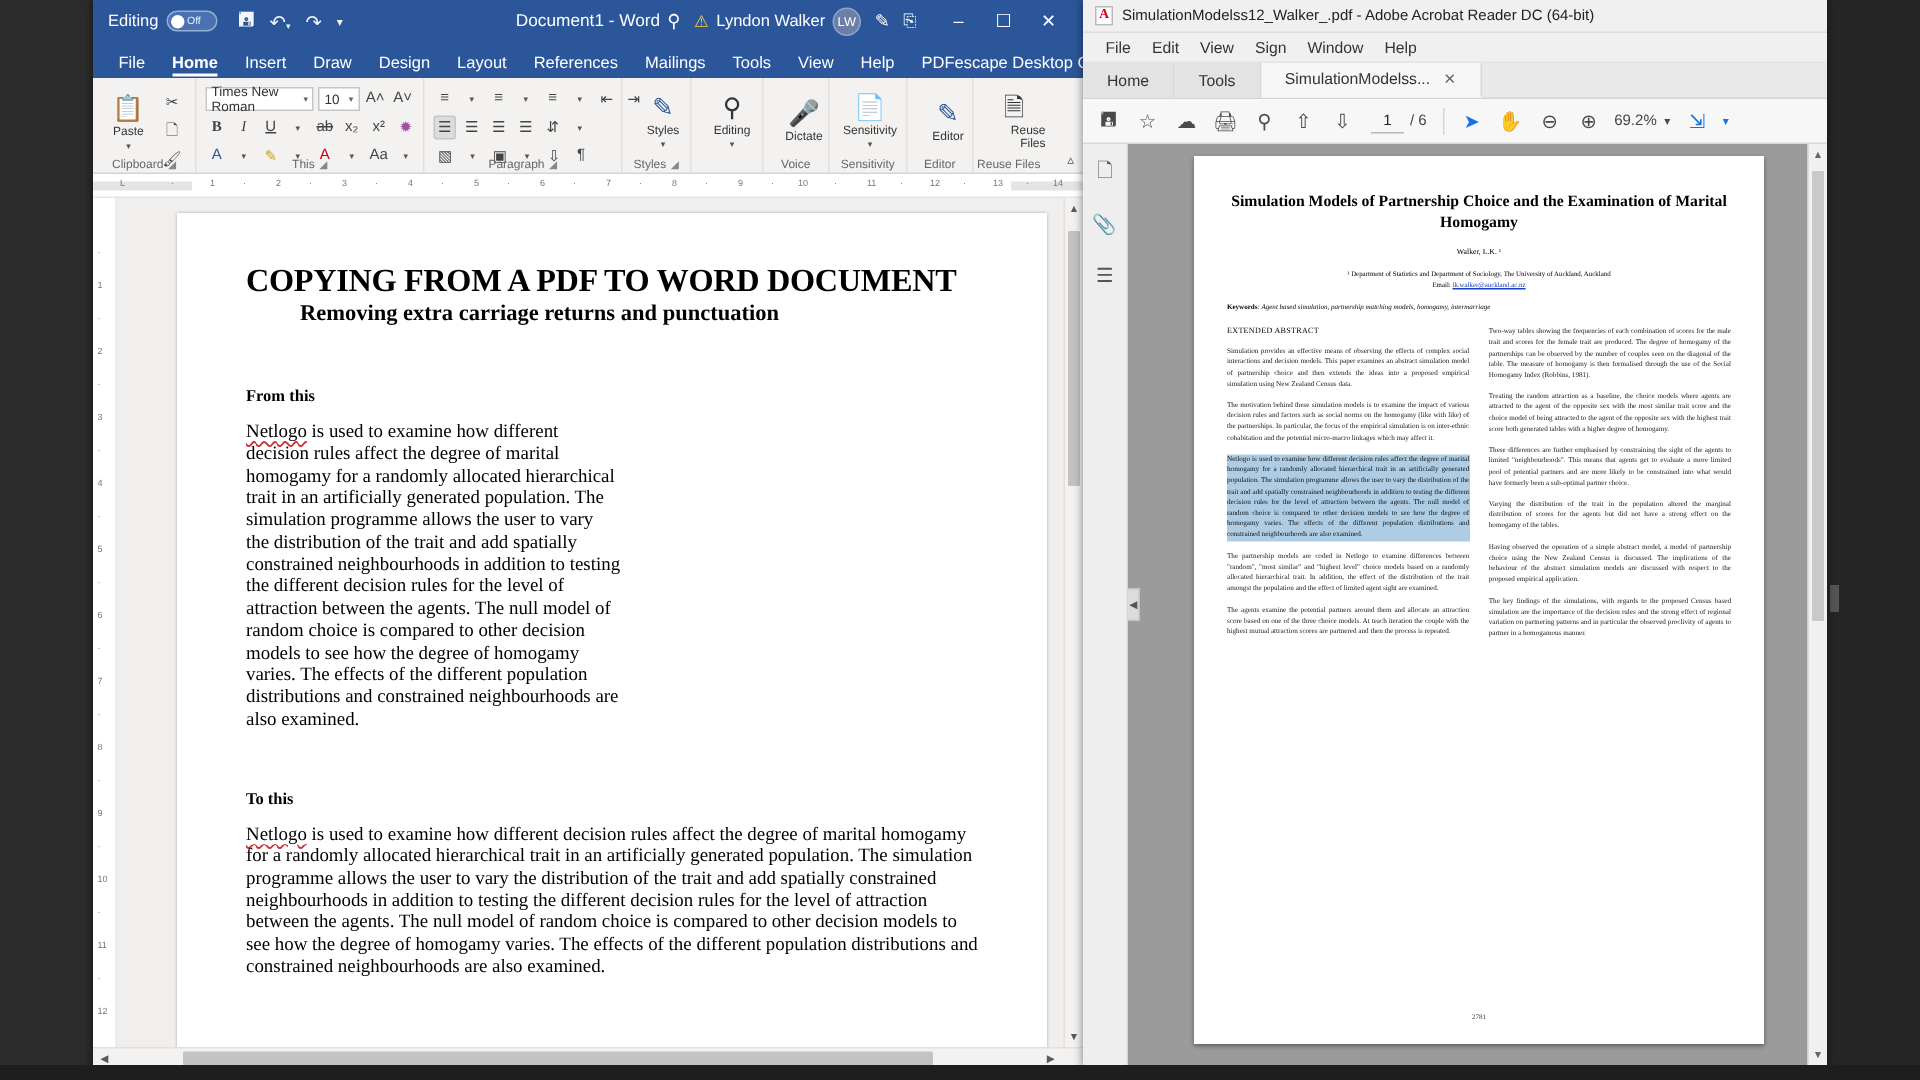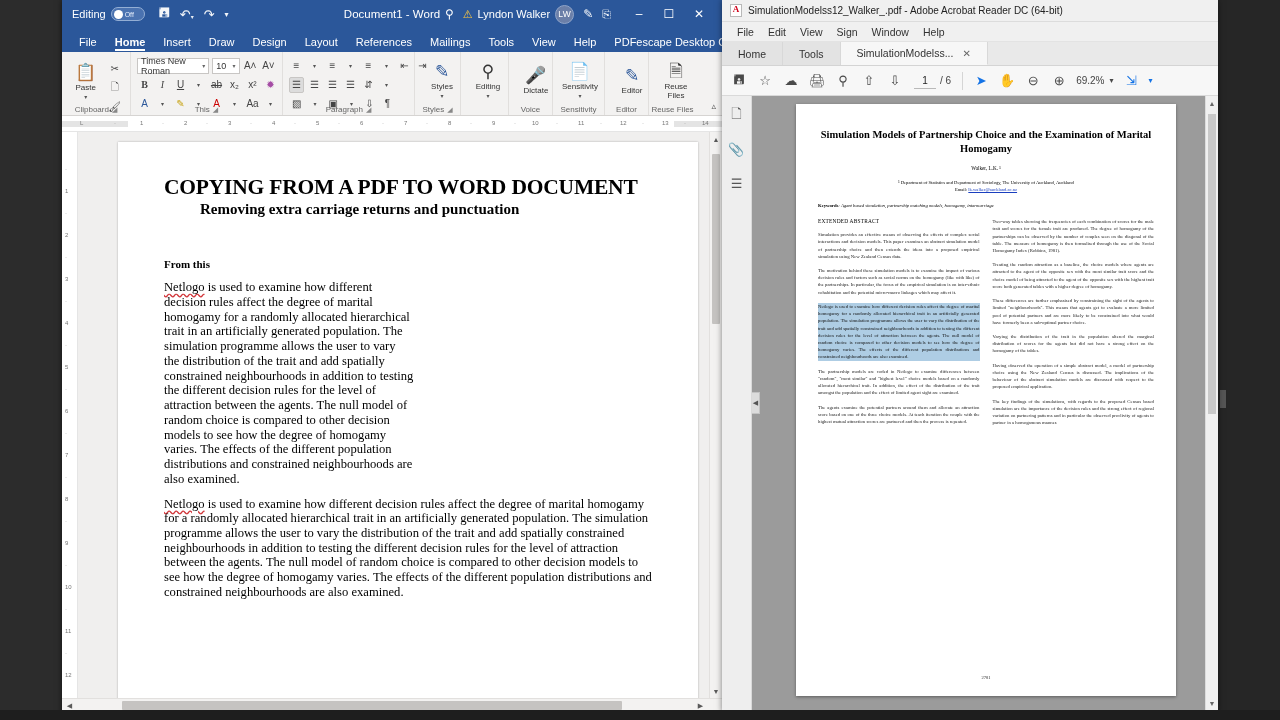--- a/index.html
+++ b/index.html
@@ -85,21 +85,21 @@
     display: flex; align-items: center; justify-content: center;
     min-width: 15px; height: 16px; font-size: 10px; color: #444; padding: 0 2px;
     border: 1px solid transparent; border-radius: 2px;
   }
   .rbtn.sel { background: #dcdcdc; border-color: #c8c6c4; }
   .bigbtn {
     display: flex; flex-direction: column; align-items: center; justify-content: center;
     width: 42px; height: 50px; font-size: 8px; color: #333; gap: 1px;
   }
   .bigbtn .ico { font-size: 17px; line-height: 18px; }
-  .bigbtn .lbl { text-align: center; line-height: 9px; }
+  .bigbtn .lbl { text-align: right; line-height: 9px; }
   .caret { font-size: 6px; color: #555; }
 
   .fontname {
     width: 95px; height: 16px; background: #fff; border: 1px solid #c8c6c4;
     font-size: 9px; display: flex; align-items: center; padding: 0 3px;
     font-family: "Liberation Sans", sans-serif;
   }
   .fontsize {
     width: 34px; height: 16px; background: #fff; border: 1px solid #c8c6c4;
     font-size: 9px; display: flex; align-items: center; padding: 0 3px;
@@ -540,20 +540,21 @@
         <span class="vtk" style="top:518px">·</span>
         <span class="vtk" style="top:540px">12</span>
       </div>
 
       <div class="doc-scroll">
         <div class="page">
           <div class="doc-h1">COPYING FROM A PDF TO WORD DOCUMENT</div>
           <div class="doc-h2">Removing extra carriage returns and punctuation</div>
           <div class="doc-lbl">From this</div>
           <div class="doc-p-narrow"><span class="sp-underline">Netlogo</span><span> is used to examine how different decision rules affect the degree of marital homogamy for a randomly allocated hierarchical trait in an artificially generated population. The simulation programme allows the user to vary the distribution of the trait and add spatially constrained neighbourhoods in addition to testing the different decision rules for the level of attraction between the agents. The null model of random choice is compared to other decision models to see how the degree of homogamy varies. The effects of the different population distributions and constrained neighbourhoods are also examined.</span></div>
+          <div class="doc-lbl">To this</div>
           <div class="doc-p-wide"><span class="sp-underline">Netlogo</span><span> is used to examine how different decision rules affect the degree of marital homogamy for a randomly allocated hierarchical trait in an artificially generated population. The simulation programme allows the user to vary the distribution of the trait and add spatially constrained neighbourhoods in addition to testing the different decision rules for the level of attraction between the agents. The null model of random choice is compared to other decision models to see how the degree of homogamy varies. The effects of the different population distributions and constrained neighbourhoods are also examined.</span></div>
         </div>
         <div class="wsb-v">
           <div class="ar" style="top:0">▲</div>
           <div class="thumb"></div>
           <div class="ar" style="bottom:0">▼</div>
         </div>
       </div>
     </div>
 

